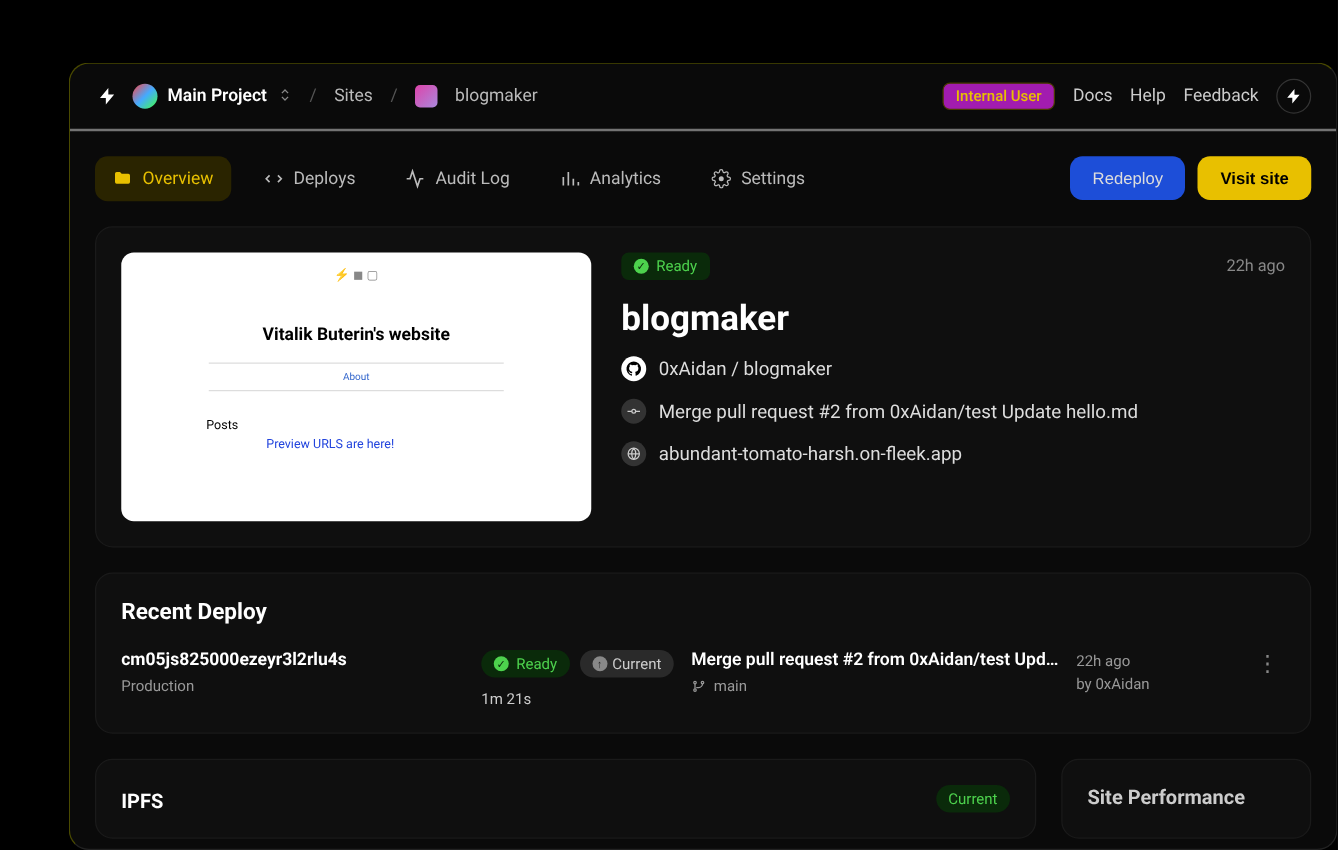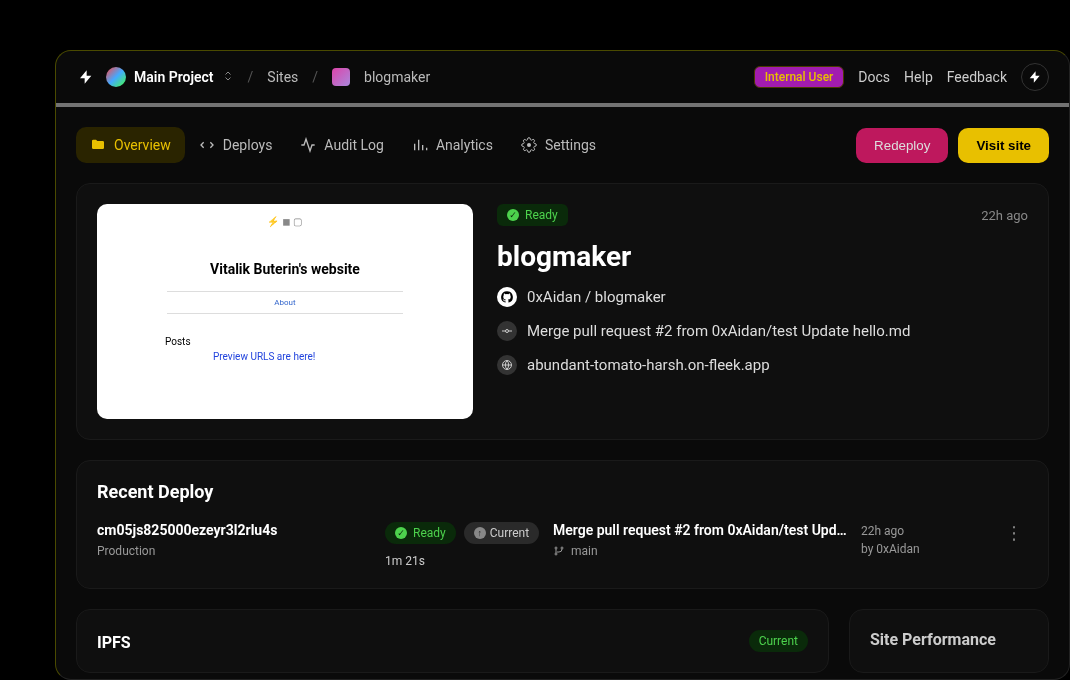--- a/index.html
+++ b/index.html
@@ -23,21 +23,21 @@
       border: 1px solid #222;
       border-top: 1px solid #4a4a00;
       border-left: 1px solid #4a4a00;
       border-radius: 16px;
       overflow: hidden;
     }
     .topbar {
       display: flex;
       align-items: center;
       padding: 12px 20px;
-      border-bottom: 4px solid #737373;
+      border-bottom: 2px solid #737373;
     }
     .bolt-icon {
       width: 20px;
       height: 20px;
       display: flex;
       align-items: center;
       justify-content: center;
       color: #fff;
     }
     .org-logo {
@@ -101,22 +101,23 @@
       height: 28px;
       border-radius: 50%;
       border: 1px solid #333;
       display: flex;
       align-items: center;
       justify-content: center;
       color: #fff;
     }
     .tabs-row {
       display: flex;
-      align-items: center;
+      align-items: flex-start;
       padding: 20px 20px 20px 20px;
+      gap: 12px;
     }
     .tab {
       display: flex;
       align-items: center;
       gap: 8px;
       padding: 10px 14px;
       border-radius: 10px;
       color: #bbb;
       cursor: pointer;
     }
@@ -137,21 +138,21 @@
       display: flex;
       gap: 10px;
     }
     .btn {
       padding: 10px 18px;
       border-radius: 10px;
       font-weight: 500;
       cursor: pointer;
       border: none;
     }
-    .btn-secondary { background: #be185d; color: #ddd; }
+    .btn-secondary { background: #1d4ed8; color: #ddd; }
     .btn-primary { background: #e8c000; color: #000; font-weight: 600; }
     .content {
       padding: 0 20px 20px 20px;
     }
     .card {
       background: #0f0f0f;
       border: 1px solid #1a1a1a;
       border-radius: 14px;
       padding: 20px;
       margin-bottom: 20px;

